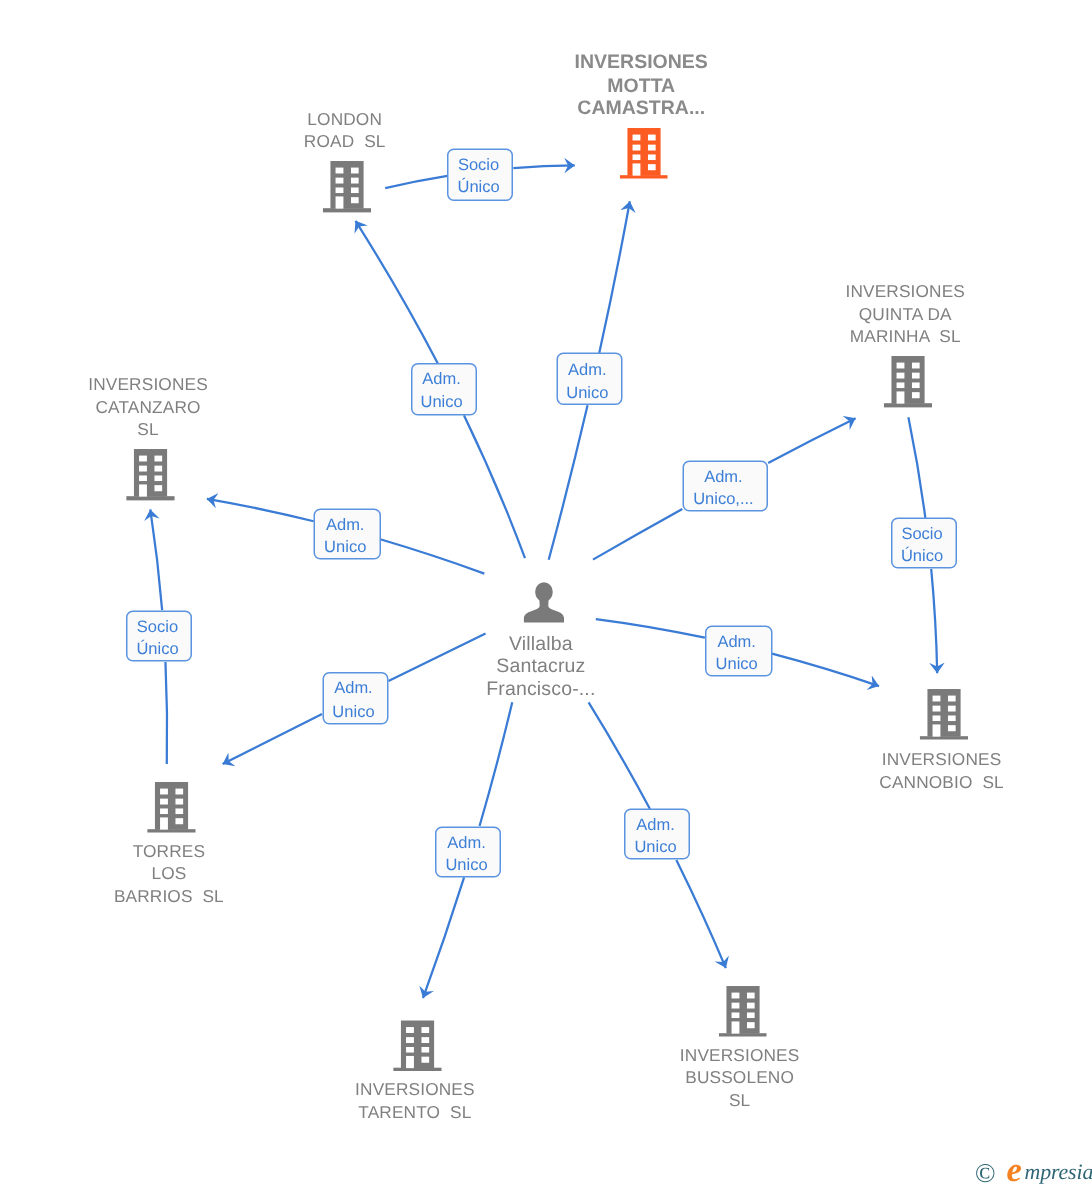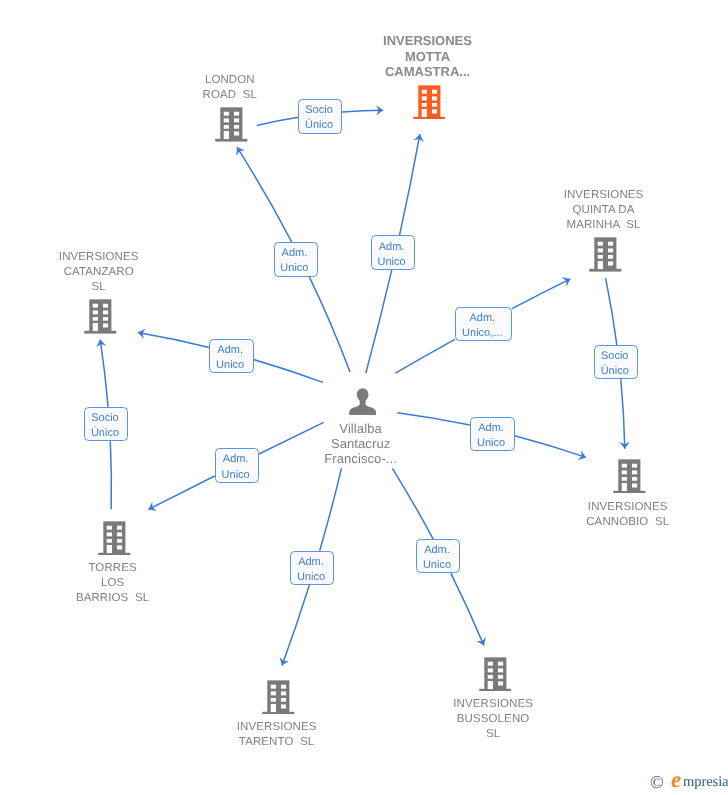--- a/index.html
+++ b/index.html
@@ -23,21 +23,21 @@
               color:#3d7fd6;font-size:11px;line-height:15.1px;text-align:center;
               white-space:pre;display:flex;flex-direction:column;
               align-items:center;justify-content:center;
               padding-right:2.4px;padding-top:4px;}
   .wm{position:absolute;}
   .wm-c{position:absolute;left:-1px;top:-1px;color:#2e6575;font-size:18px;line-height:14px;
         font-family:"Liberation Serif",serif;}
   .wm-e{position:absolute;left:20px;top:-5px;color:#f58220;font-size:23px;line-height:18px;
         font-style:italic;font-family:"Liberation Serif",serif;font-weight:bold;}
   .wm-rest{position:absolute;left:32px;top:-1px;color:#2e6575;font-size:14.6px;line-height:14px;
-        font-family:"Liberation Serif",serif;letter-spacing:-0.1px;}
+        font-style:italic;font-family:"Liberation Serif",serif;letter-spacing:-0.1px;}
 </style>
 </head>
 <body>
 
 <div id="stage">
 
   <svg id="edges" viewBox="0 0 728 795">
     <defs>
       <marker id="ah" viewBox="0 0 7.4 11" refX="7.0" refY="5.5" markerWidth="7.4" markerHeight="11" orient="auto" markerUnits="userSpaceOnUse">
         <path d="M 7.0 5.5 L 0 0.3 L 2.5 5.5 L 0 10.7 Z" fill="#3a7bd5"></path>

